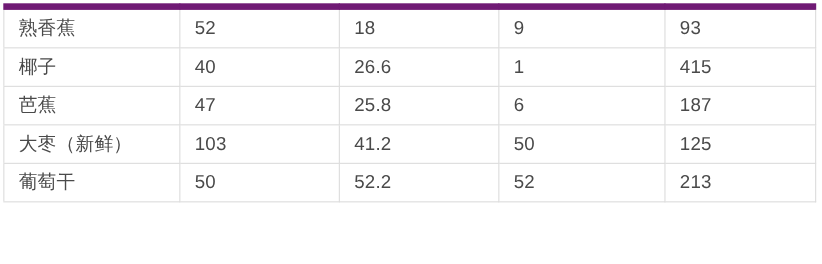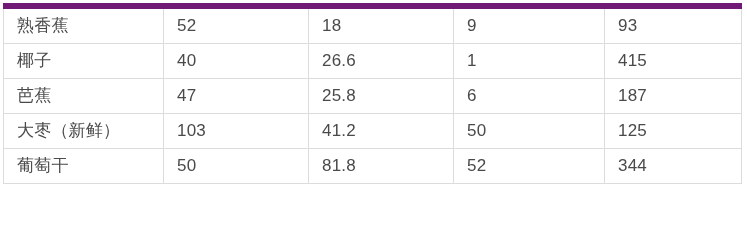--- a/index.html
+++ b/index.html
@@ -95,19 +95,19 @@
         <tr>
           <td class="name-cell">大枣（新鲜）</td>
           <td class="value-cell">103</td>
           <td class="value-cell">41.2</td>
           <td class="value-cell">50</td>
           <td class="value-cell">125</td>
         </tr>
         <tr>
           <td class="name-cell">葡萄干</td>
           <td class="value-cell">50</td>
-          <td class="value-cell">81.8</td>
+          <td class="value-cell">52.2</td>
           <td class="value-cell">52</td>
-          <td class="value-cell">344</td>
+          <td class="value-cell">213</td>
         </tr>
       </tbody>
   </table>
 </div>
 
 </body></html>

